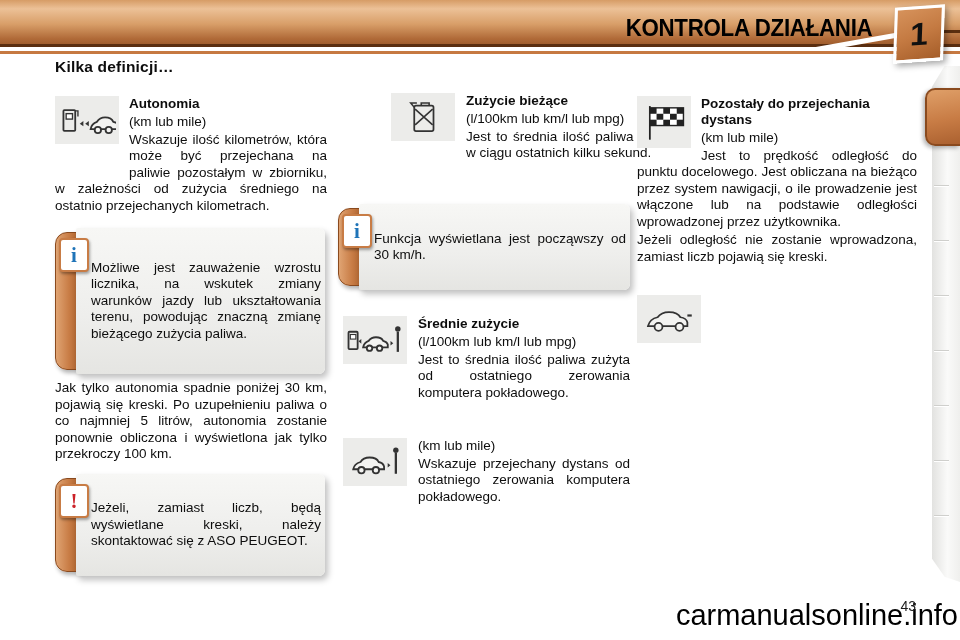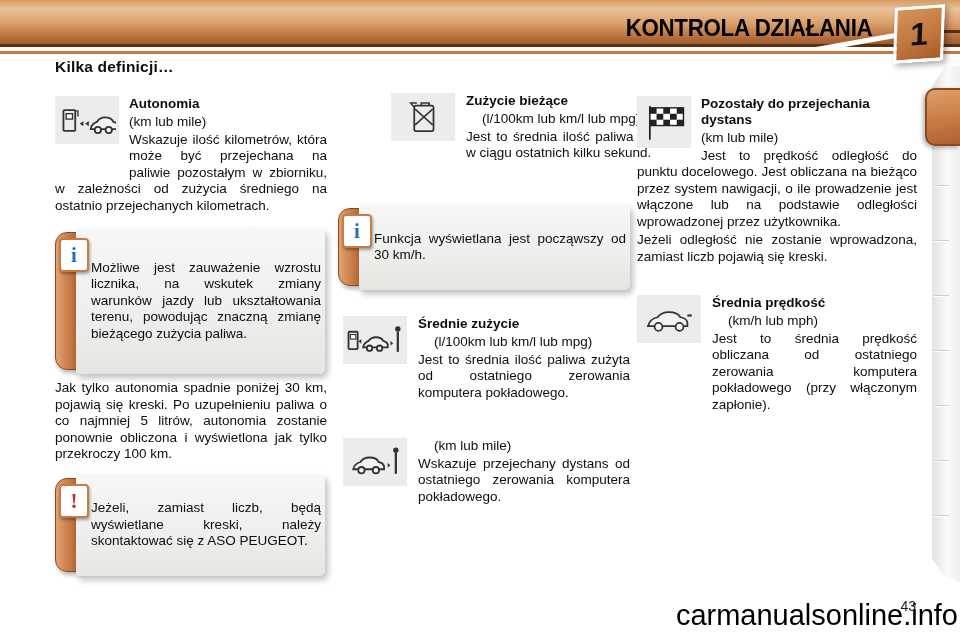--- a/index.html
+++ b/index.html
@@ -39,21 +39,21 @@
     position:absolute;top:88px;right:0;width:33px;height:54px;z-index:2;
     background:linear-gradient(170deg,#df9f68 0%,#c87c45 55%,#ab6130 100%);
     border:2px solid #8a4a1e;border-right:none;border-radius:10px 0 0 10px;
     box-shadow:-2px 2px 4px rgba(0,0,0,0.3);
   }
   
   .section-heading{position:absolute;left:55px;top:58px;margin:0;font-size:15.5px;font-weight:bold;letter-spacing:0.2px;}
   
   .def{position:absolute;font-size:13.5px;line-height:16.5px;}
   .def h3{margin:0 0 2px 0;font-size:13.5px;font-weight:bold;line-height:16px;}
-  .def .unit{margin:0 0 1px 16px;}
+  .def .unit{margin:0 0 1px 0;}
   .def p.body{margin:0;text-align:justify;}
   .tile{
     width:64px;height:48px;background:#ececea;display:flex;align-items:center;justify-content:center;
     flex:0 0 auto;
   }
   .def-flex{display:flex;gap:11px;}
   .def-flex .texts{flex:1;min-width:0;}
   .tile-wrap{float:left;margin:0 10px 4px 0;}
   .tile-wrap.tall{padding-bottom:20px;}
   .def-wrap p.body{margin:0;text-align:justify;}
@@ -248,21 +248,16 @@
 
 <div class="def def-flex" style="left:637px;top:295px;width:280px;">
   <div class="tile">
     <svg width="56" height="40" viewBox="0 0 64 44" fill="none" stroke="#333" stroke-width="2">
       <path d="M8 30 q2 -8 11 -10 q4 -6 13 -6 q10 0 13 6 q7 1 8 6 v4 h-45 z" fill="#f3f3f1"></path>
       <circle cx="20" cy="31" r="4.5" fill="#f3f3f1"></circle>
       <circle cx="44" cy="31" r="4.5" fill="#f3f3f1"></circle>
       <path d="M53 18 h5" stroke-width="2.5"></path>
     </svg>
   </div>
-  <div class="texts">
-    <h3>Średnia prędkość</h3>
-    <div class="unit">(km/h lub mph)</div>
-    <p class="body">Jest to średnia prędkość obliczana od ostatniego zerowania komputera pokładowego (przy włączonym zapłonie).</p>
-  </div>
 </div>
 
 <div class="watermark">carmanualsonline.info</div>
 <div class="pagenum">43</div>
 
 </body></html>

